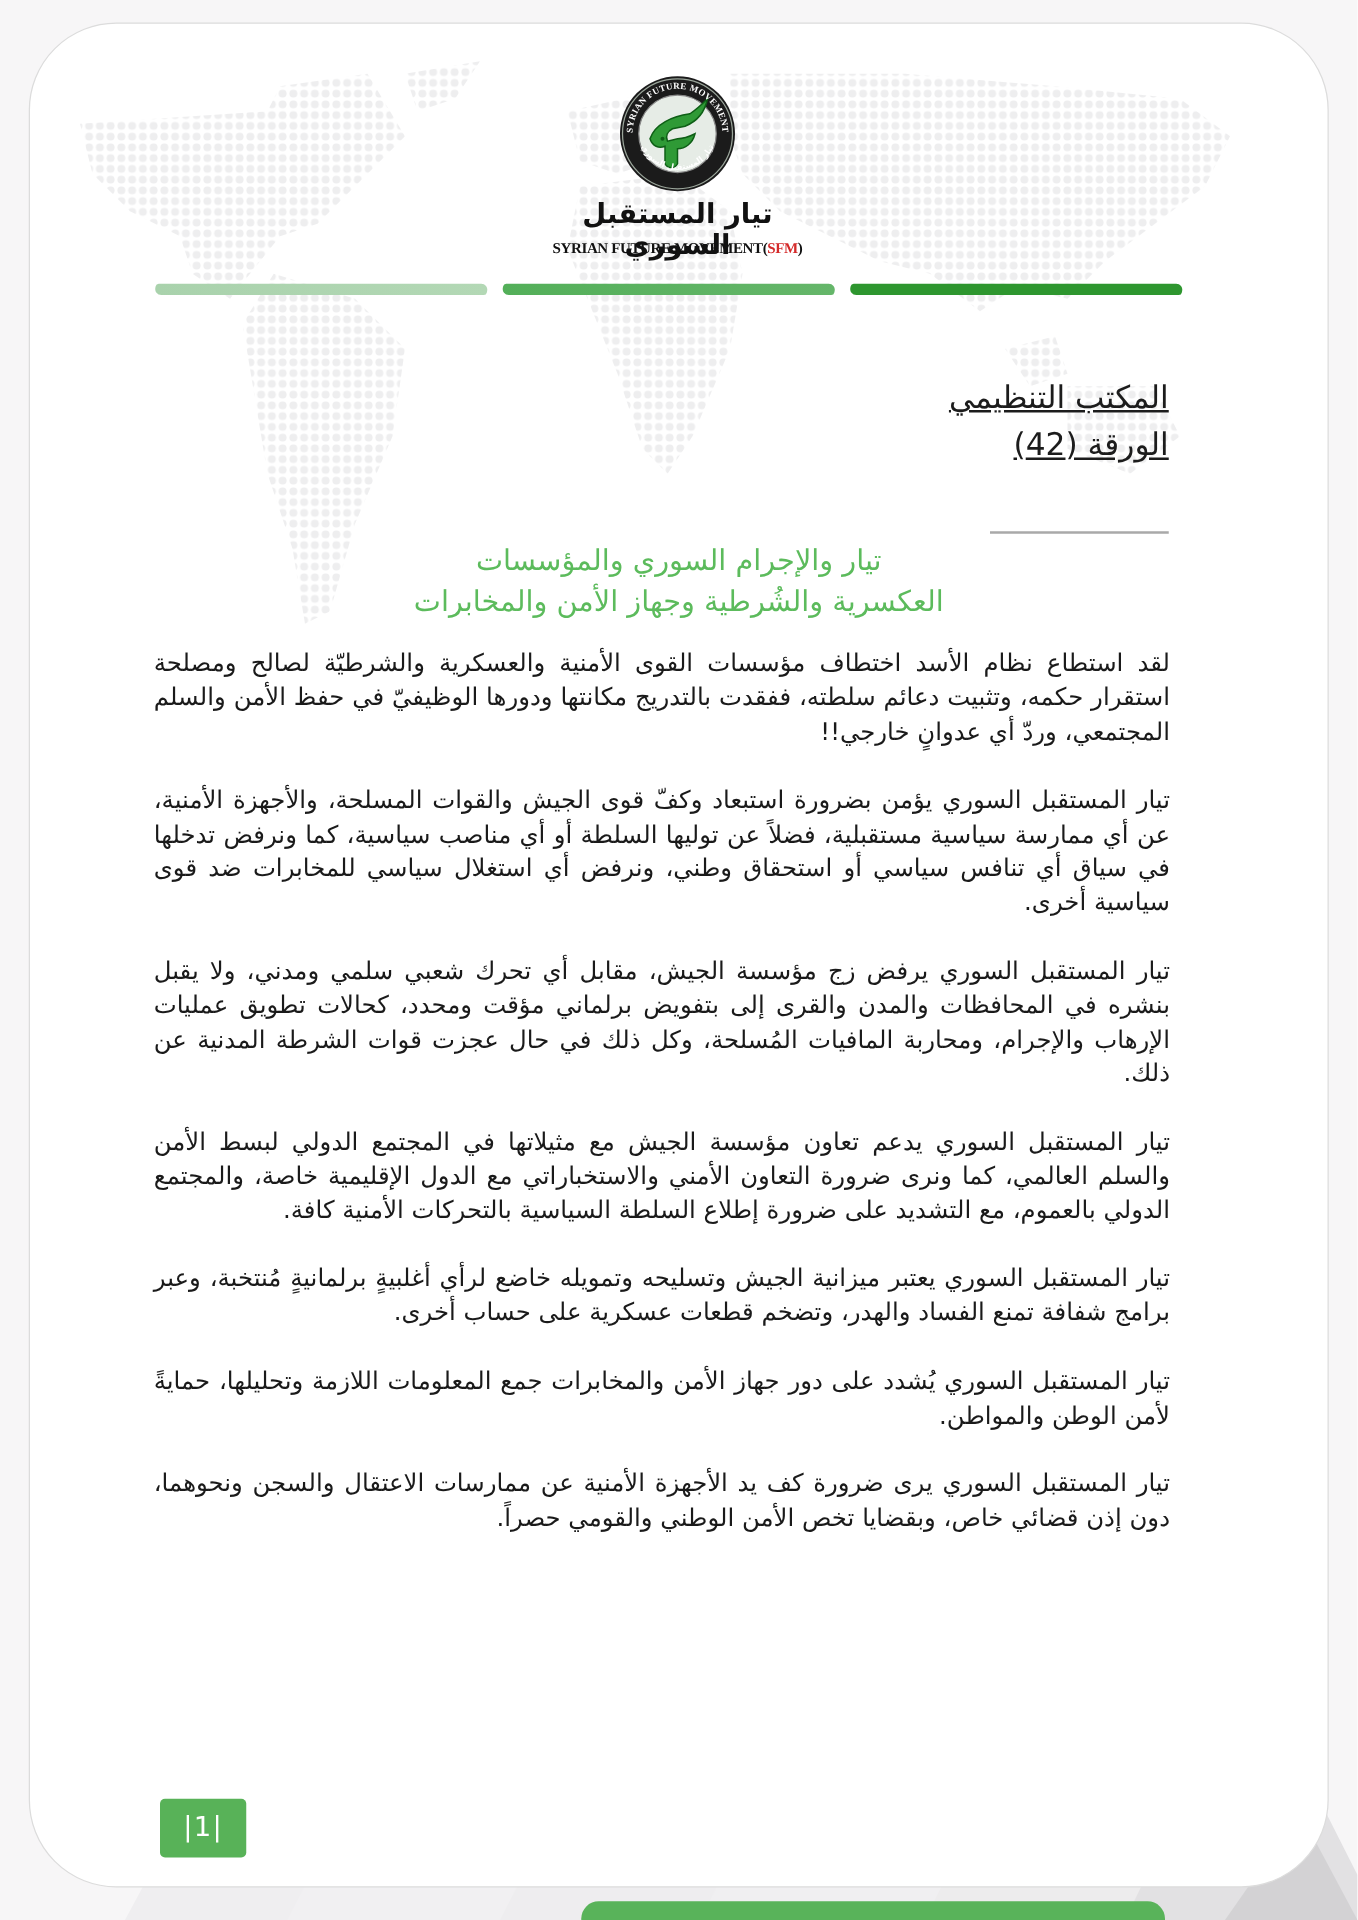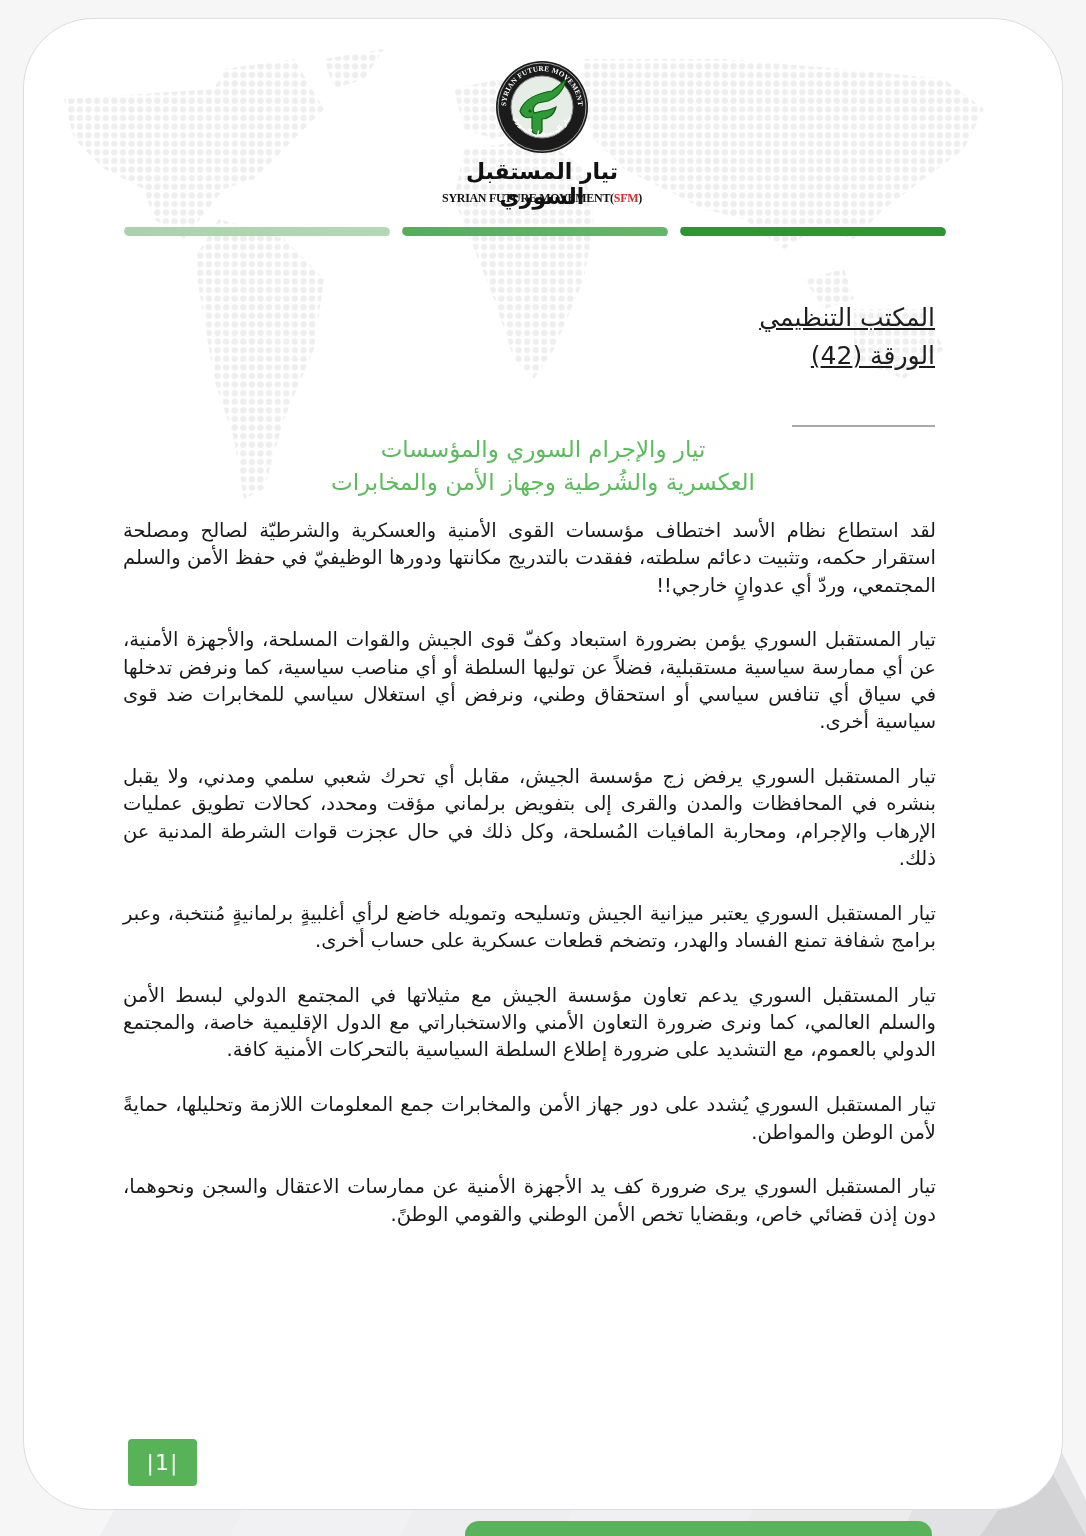--- a/index.html
+++ b/index.html
@@ -140,23 +140,23 @@
 
     <div class="title">
       <div>تيار والإجرام السوري والمؤسسات</div>
       <div>العكسرية والشُرطية وجهاز الأمن والمخابرات</div>
     </div>
 
     <div class="body-text">
       <p>لقد استطاع نظام الأسد اختطاف مؤسسات القوى الأمنية والعسكرية والشرطيّة لصالح ومصلحة استقرار حكمه، وتثبيت دعائم سلطته، ففقدت بالتدريج مكانتها ودورها الوظيفيّ في حفظ الأمن والسلم المجتمعي، وردّ أي عدوانٍ خارجي!!</p>
       <p>تيار المستقبل السوري يؤمن بضرورة استبعاد وكفّ قوى الجيش والقوات المسلحة، والأجهزة الأمنية، عن أي ممارسة سياسية مستقبلية، فضلاً عن توليها السلطة أو أي مناصب سياسية، كما ونرفض تدخلها في سياق أي تنافس سياسي أو استحقاق وطني، ونرفض أي استغلال سياسي للمخابرات ضد قوى سياسية أخرى.</p>
       <p>تيار المستقبل السوري يرفض زج مؤسسة الجيش، مقابل أي تحرك شعبي سلمي ومدني، ولا يقبل بنشره في المحافظات والمدن والقرى إلى بتفويض برلماني مؤقت ومحدد، كحالات تطويق عمليات الإرهاب والإجرام، ومحاربة المافيات المُسلحة، وكل ذلك في حال عجزت قوات الشرطة المدنية عن ذلك.</p>
+      <p>تيار المستقبل السوري يدعم تعاون مؤسسة الجيش مع مثيلاتها في المجتمع الدولي لبسط الأمن والسلم العالمي، كما ونرى ضرورة التعاون الأمني والاستخباراتي مع الدول الإقليمية خاصة، والمجتمع الدولي بالعموم، مع التشديد على ضرورة إطلاع السلطة السياسية بالتحركات الأمنية كافة.</p>
       <p>تيار المستقبل السوري يعتبر ميزانية الجيش وتسليحه وتمويله خاضع لرأي أغلبيةٍ برلمانيةٍ مُنتخبة، وعبر برامج شفافة تمنع الفساد والهدر، وتضخم قطعات عسكرية على حساب أخرى.</p>
-      <p>تيار المستقبل السوري يدعم تعاون مؤسسة الجيش مع مثيلاتها في المجتمع الدولي لبسط الأمن والسلم العالمي، كما ونرى ضرورة التعاون الأمني والاستخباراتي مع الدول الإقليمية خاصة، والمجتمع الدولي بالعموم، مع التشديد على ضرورة إطلاع السلطة السياسية بالتحركات الأمنية كافة.</p>
       <p>تيار المستقبل السوري يُشدد على دور جهاز الأمن والمخابرات جمع المعلومات اللازمة وتحليلها، حمايةً لأمن الوطن والمواطن.</p>
-      <p>تيار المستقبل السوري يرى ضرورة كف يد الأجهزة الأمنية عن ممارسات الاعتقال والسجن ونحوهما، دون إذن قضائي خاص، وبقضايا تخص الأمن الوطني والقومي الوطنً.</p>
+      <p>تيار المستقبل السوري يرى ضرورة كف يد الأجهزة الأمنية عن ممارسات الاعتقال والسجن ونحوهما، دون إذن قضائي خاص، وبقضايا تخص الأمن الوطني والقومي حصراً.</p>
     </div>
 
     <div class="page-num">|1|</div>
   </div>
 </div>
 
 <div class="footer-bar"></div>
 
 </body></html>

